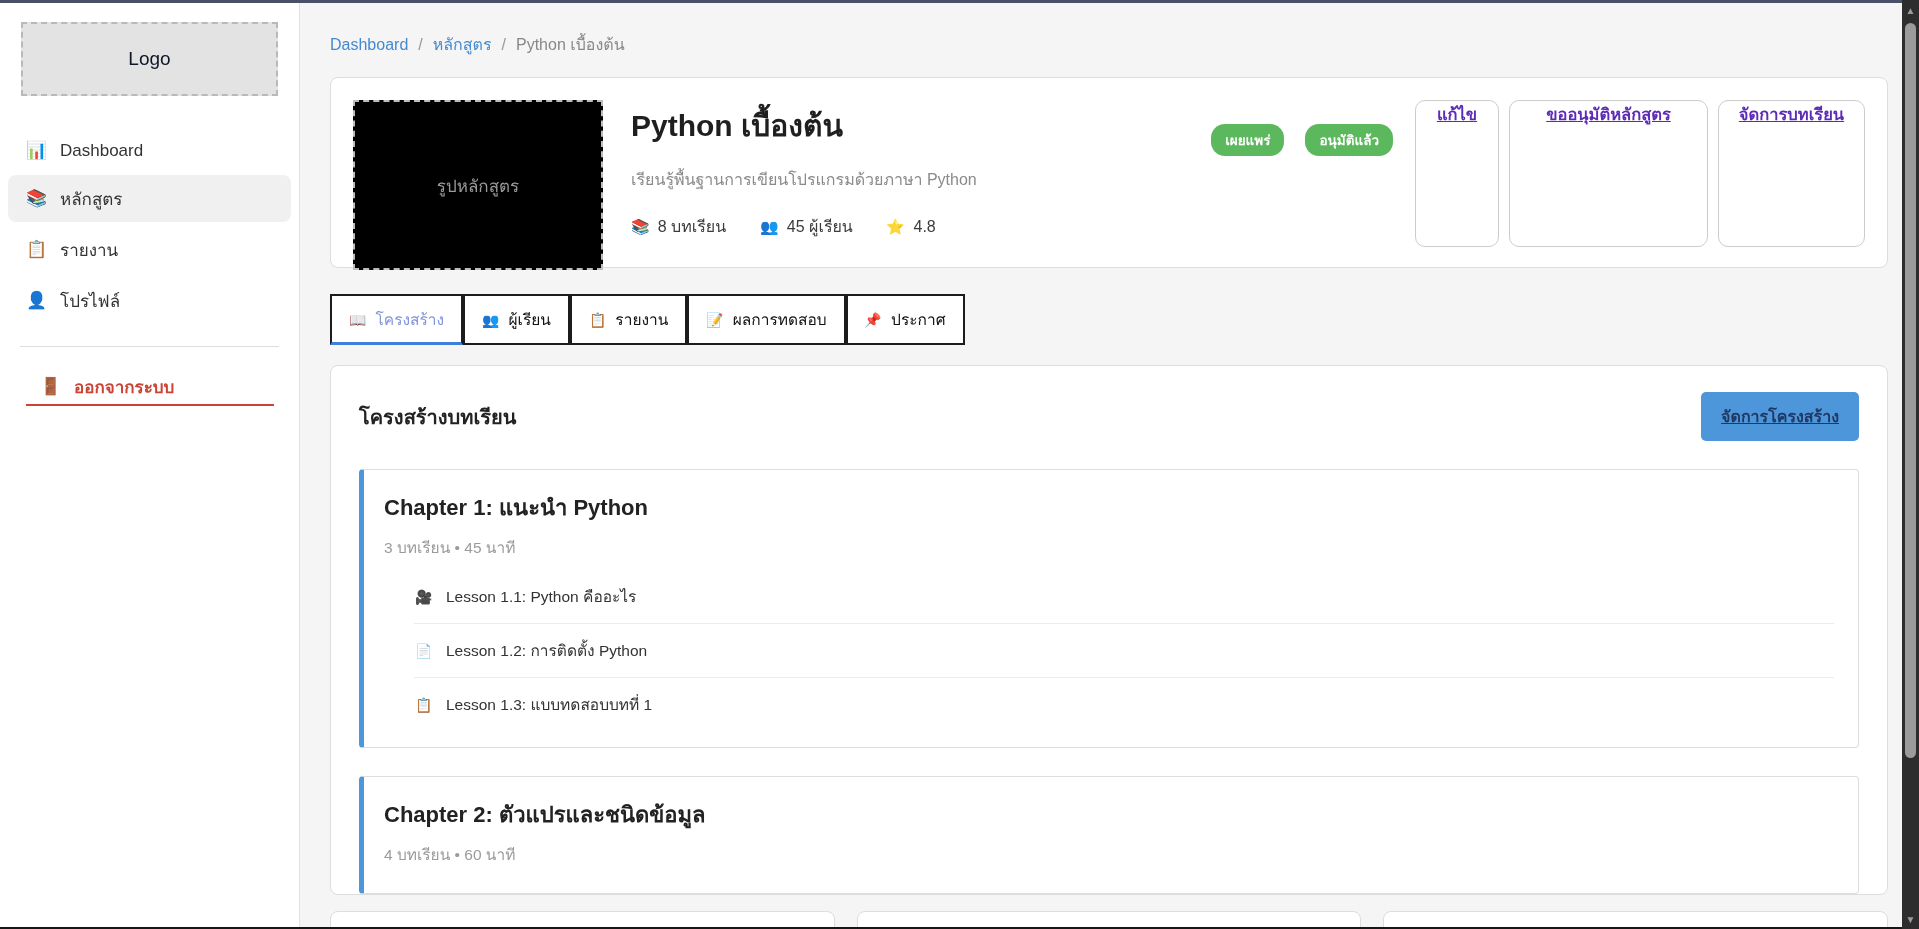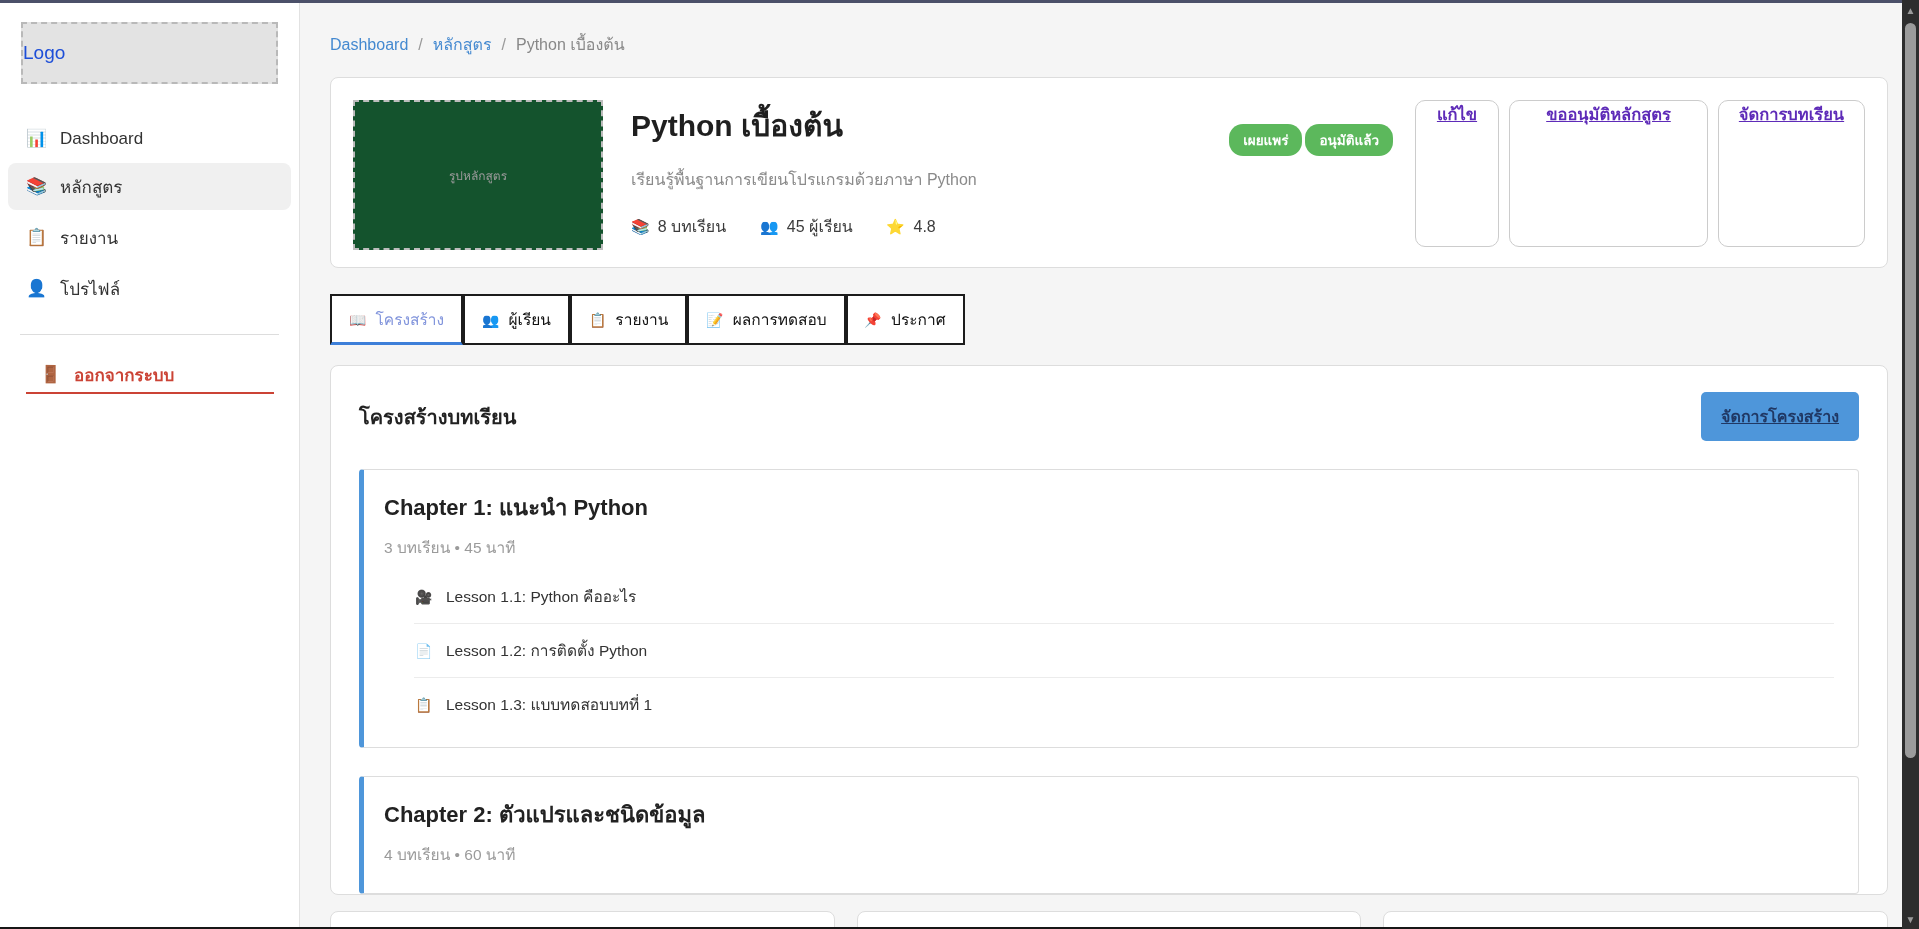--- a/index.html
+++ b/index.html
@@ -4,45 +4,45 @@
 <style>
   * { margin:0; padding:0; box-sizing:border-box; }
   html,body { width:1919px; height:929px; overflow:hidden; }
   body { font-family:"Liberation Sans","DejaVu Sans",sans-serif; background:#f5f5f5; color:#333; }
   .screen { position:relative; width:1919px; height:929px; display:flex; }
   .top-strip { position:absolute; top:0; left:0; width:1919px; height:3px; background:#4b5069; z-index:10; }
   .bottom-strip { position:absolute; bottom:0; left:0; width:1919px; height:2px; background:#161616; z-index:10; }
 
   
   .sidebar { width:300px; height:100%; background:#fff; border-right:1px solid #e2e2e2; padding-top:22px; flex:0 0 300px; }
-  .logo-box { margin:0 21px; height:62px; background:#e3e3e3; border:2px dashed #b9b9b9; display:flex; align-items:center; color:#1d4ed8; font-size:19px; }
+  .logo-box { margin:0 21px; height:74px; background:#e3e3e3; border:2px dashed #b9b9b9; display:flex; align-items:center; justify-content:center; color:#0f172a; font-size:19px; }
   .nav { margin-top:34px; }
   .nav-item { display:flex; align-items:center; gap:12px; margin:4px 8px; padding:10px 18px; font-size:17px; color:#333; border-radius:8px; cursor:pointer; }
   .nav-item.active { background:#f0f0f0; }
   .nav-icon { font-size:17px; width:22px; text-align:center; }
   .divider { border-top:1px solid #ddd; margin:22px 20px 18px 20px; }
   .logout { display:flex; align-items:center; gap:12px; margin:0 26px 0 26px; padding:8px 0 4px 14px; width:248px; color:#cb4335; font-size:17px; font-weight:600; border-bottom:2px solid #cb4335; cursor:pointer; text-decoration:none; }
 
   
   .main { flex:1 1 auto; padding:32px 31px 0 30px; min-width:0; }
   .breadcrumb { font-size:16px; color:#999; margin-bottom:20px; display:flex; gap:10px; align-items:center; }
   .crumb-link { color:#4489d0; text-decoration:none; cursor:pointer; }
   .crumb-sep { color:#999; }
   .crumb-current { color:#888; }
 
   
   .course-card { background:#fff; border:1px solid #ddd; border-radius:8px; padding:22px; display:flex; align-items:flex-start; height:191px; }
-  .course-img { width:250px; height:150px; background:#14532d; border:2px dashed #bdbdbd; display:flex; align-items:center; justify-content:center; color:#9a9a9a; font-size:12px; flex:0 0 250px; }
+  .course-img { width:250px; height:170px; background:#000000; border:2px dashed #bdbdbd; display:flex; align-items:center; justify-content:center; color:#9a9a9a; font-size:17px; flex:0 0 250px; }
   .course-info { flex:1 1 auto; padding-left:28px; min-width:0; }
   .course-title { font-size:30px; font-weight:bold; color:#1f1f1f; margin-top:2px; }
   .course-desc { font-size:16px; color:#8a8a8a; margin-top:18px; }
   .course-stats { display:flex; gap:34px; margin-top:22px; font-size:16px; color:#3c3c3c; align-items:center; }
   .stat { display:flex; align-items:center; gap:8px; }
   .stat .icn { font-size:15px; }
-  .badges { display:flex; gap:3px; margin-top:24px; margin-right:22px; flex:0 0 auto; }
+  .badges { display:flex; gap:21px; margin-top:24px; margin-right:22px; flex:0 0 auto; }
   .badge { background:#5cb85c; color:#fff; font-size:13.5px; font-weight:bold; padding:5px 14px; border-radius:14px; white-space:nowrap; }
   .action-boxes { display:flex; gap:10px; flex:0 0 auto; }
   .action-box { height:147px; background:#fff; border:1px solid #ccc; border-radius:10px; display:flex; justify-content:center; padding:0 16px; cursor:pointer; }
   .action-box a { color:#5e2bb8; font-size:16.5px; font-weight:600; text-decoration:underline; white-space:nowrap; }
   .box-edit { width:84px; } .box-approve { width:199px; } .box-lessons { width:147px;padding-left:16px; }
 
   
   .tabs { display:flex; margin-top:26px; }
   .tab { display:flex; align-items:center; gap:9px; background:#fff; border:2px solid #1c1c1c; padding:11px 17px; font-size:15.5px; color:#111; cursor:pointer; }
   .tab .icn { font-size:14px; }

